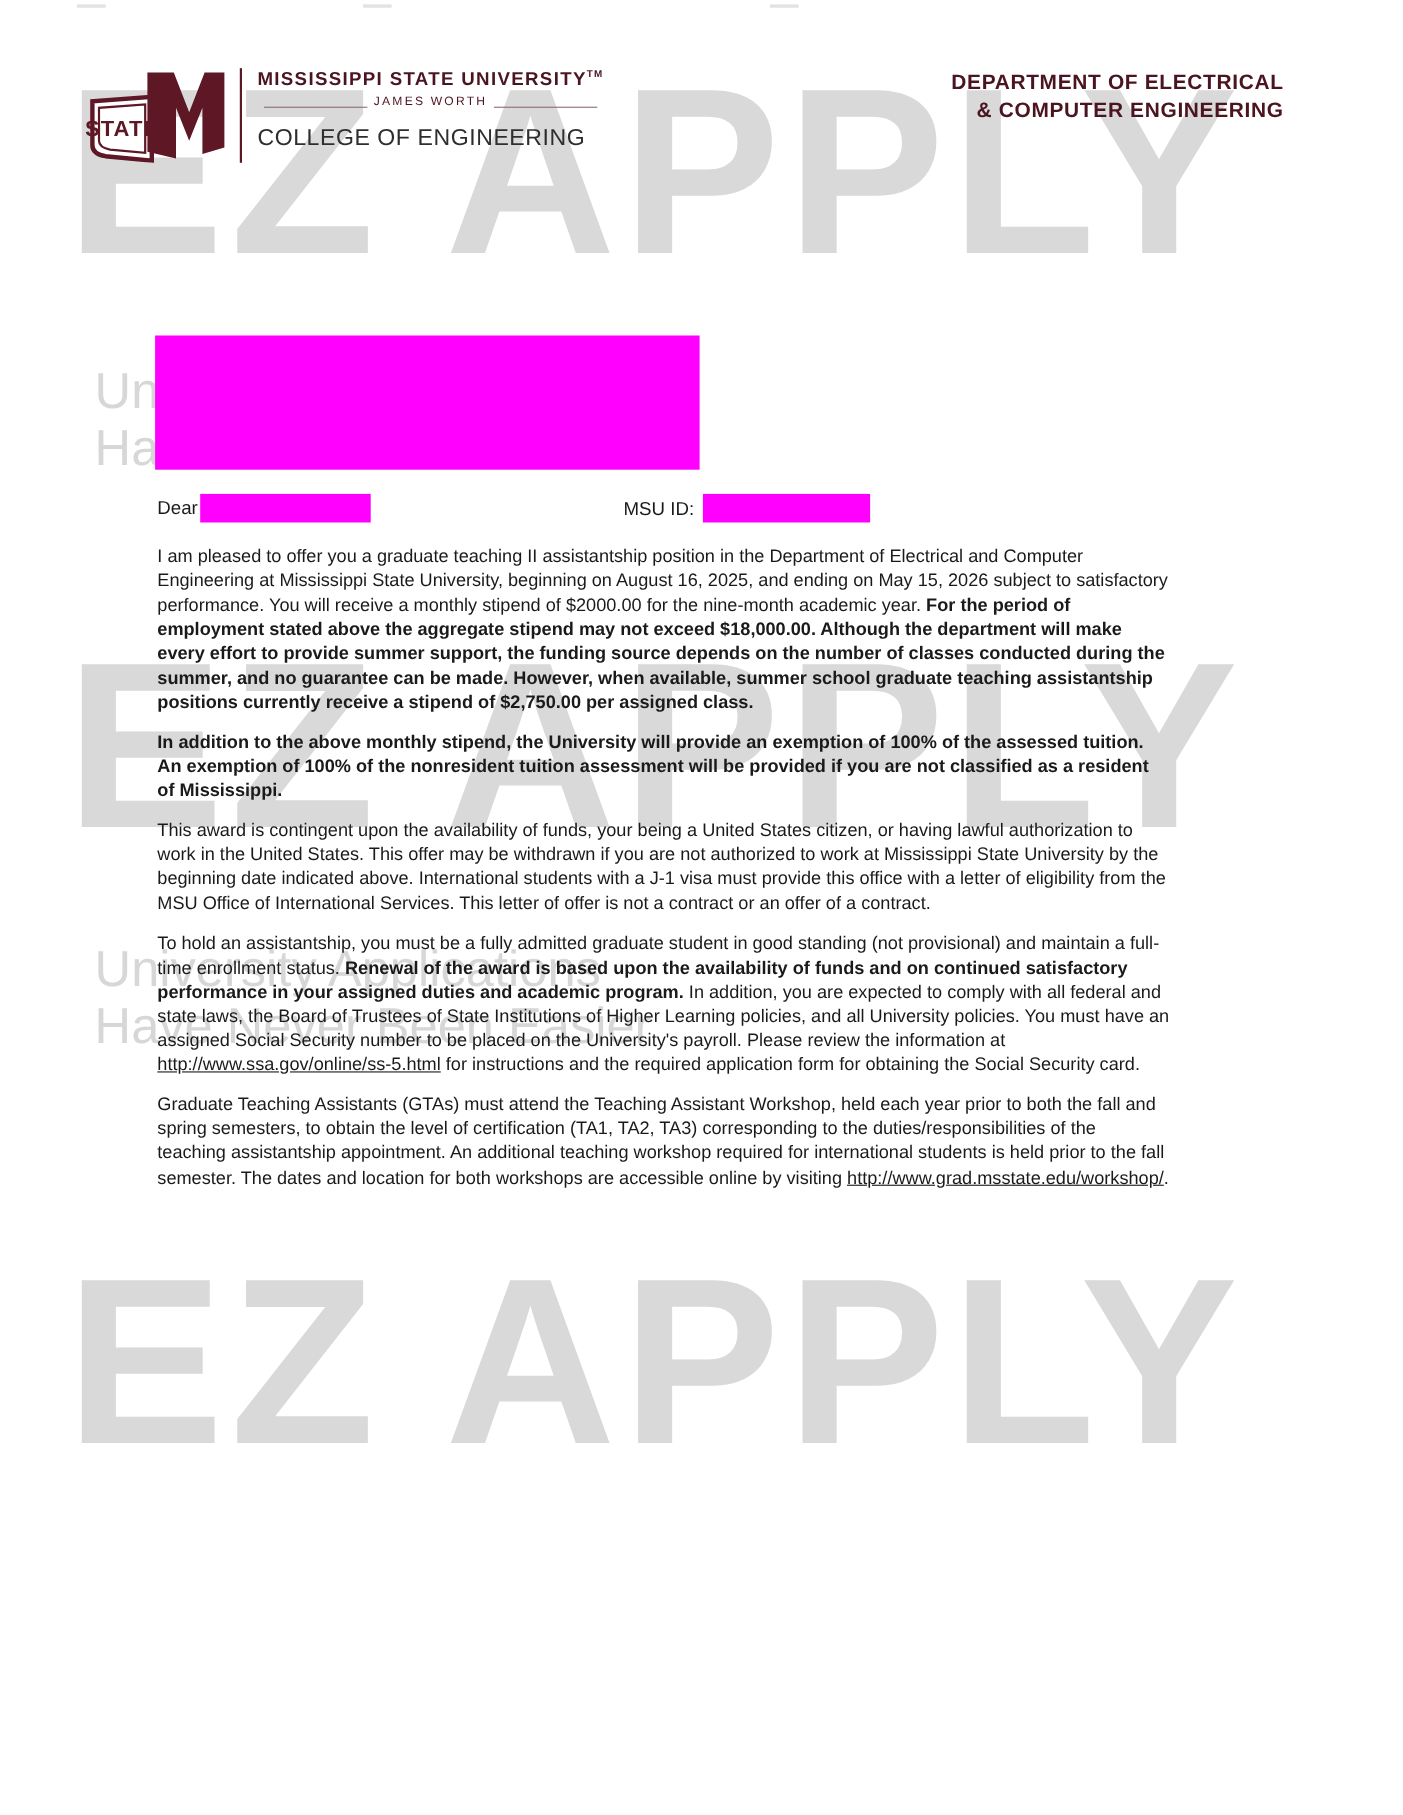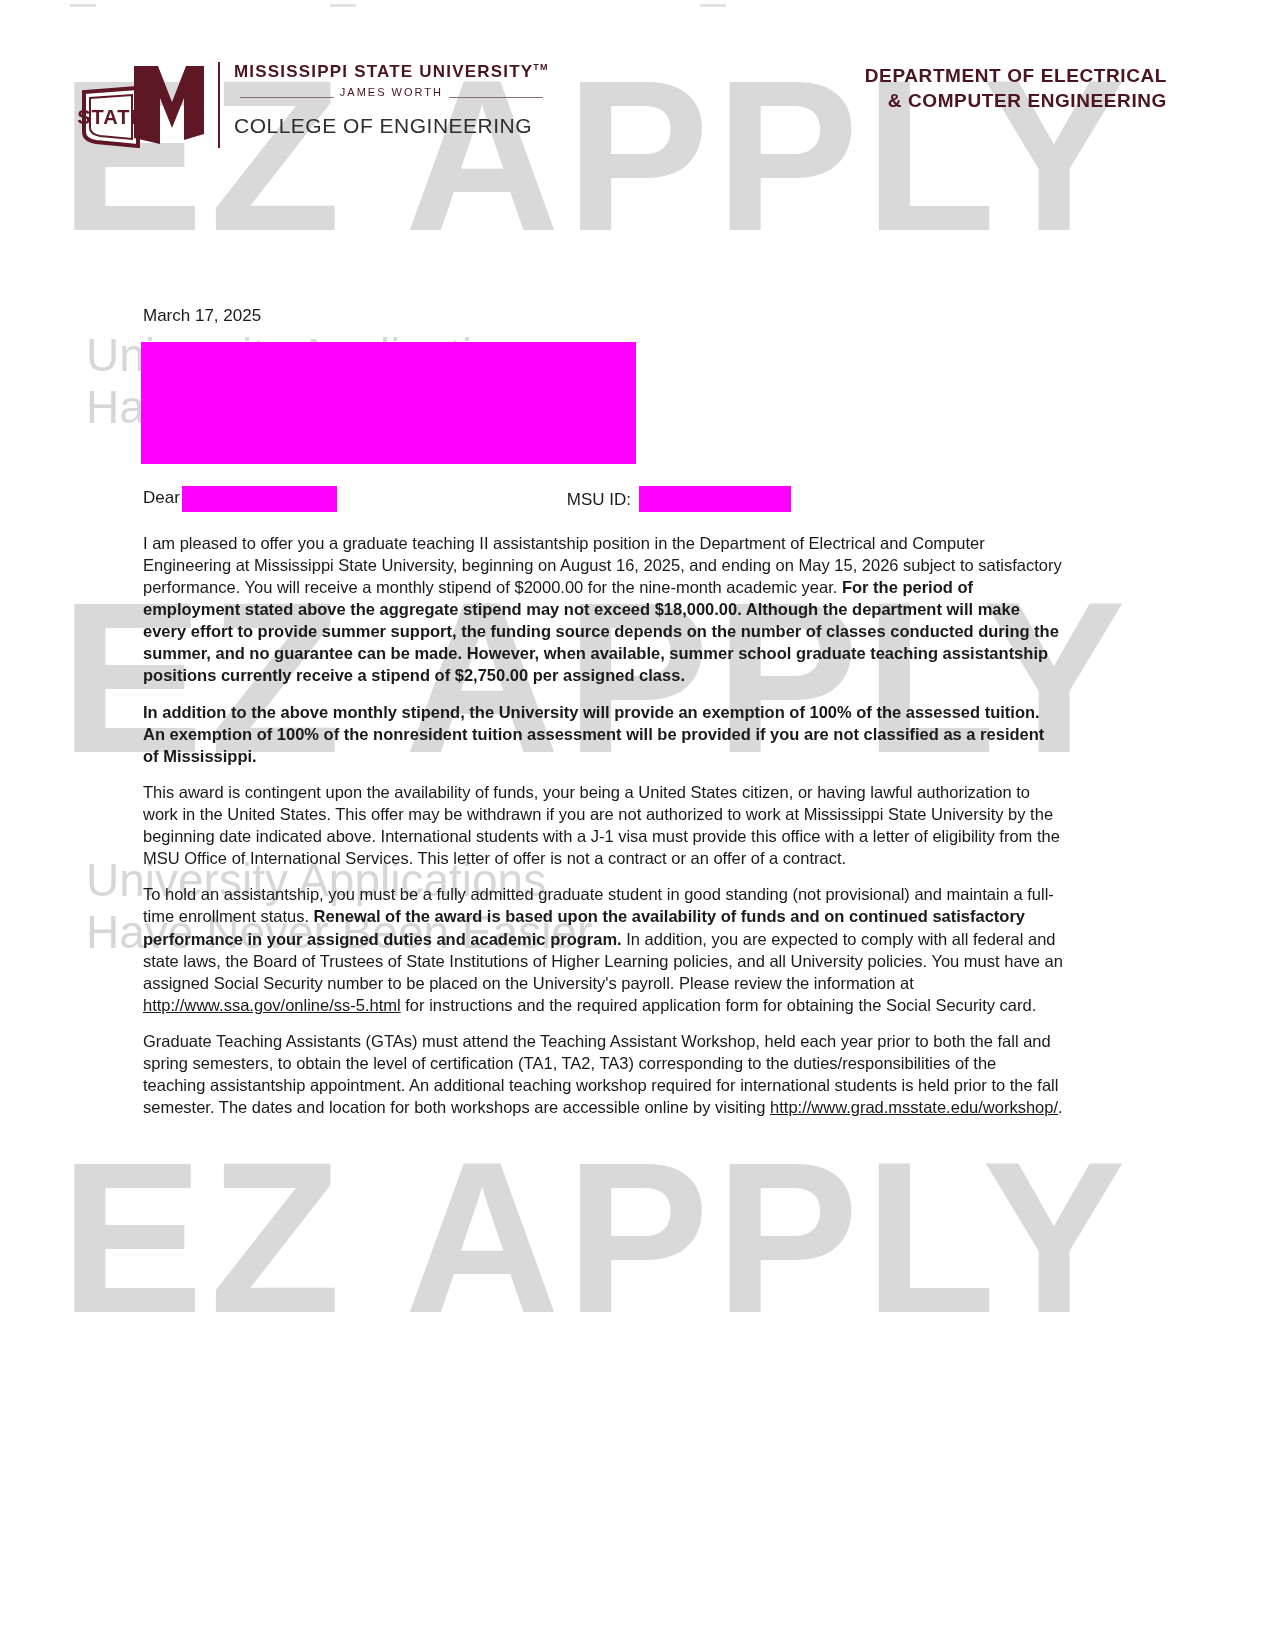--- a/index.html
+++ b/index.html
@@ -257,21 +257,20 @@
       </div>
     </div>
 
     <div class="dept-block">
       <div>DEPARTMENT OF ELECTRICAL</div>
       <div>&amp; COMPUTER ENGINEERING</div>
     </div>
   </div>
 
   <div class="letter">
-    <div class="date-line">March 17, 2025</div>
 
     <div class="redact redact-address"></div>
 
     <div class="salutation-row">
       <div class="salutation-left">
         <span>Dear</span>
         <span class="redact redact-name"></span>
       </div>
       <div class="salutation-right">
         <span>MSU ID:</span>

